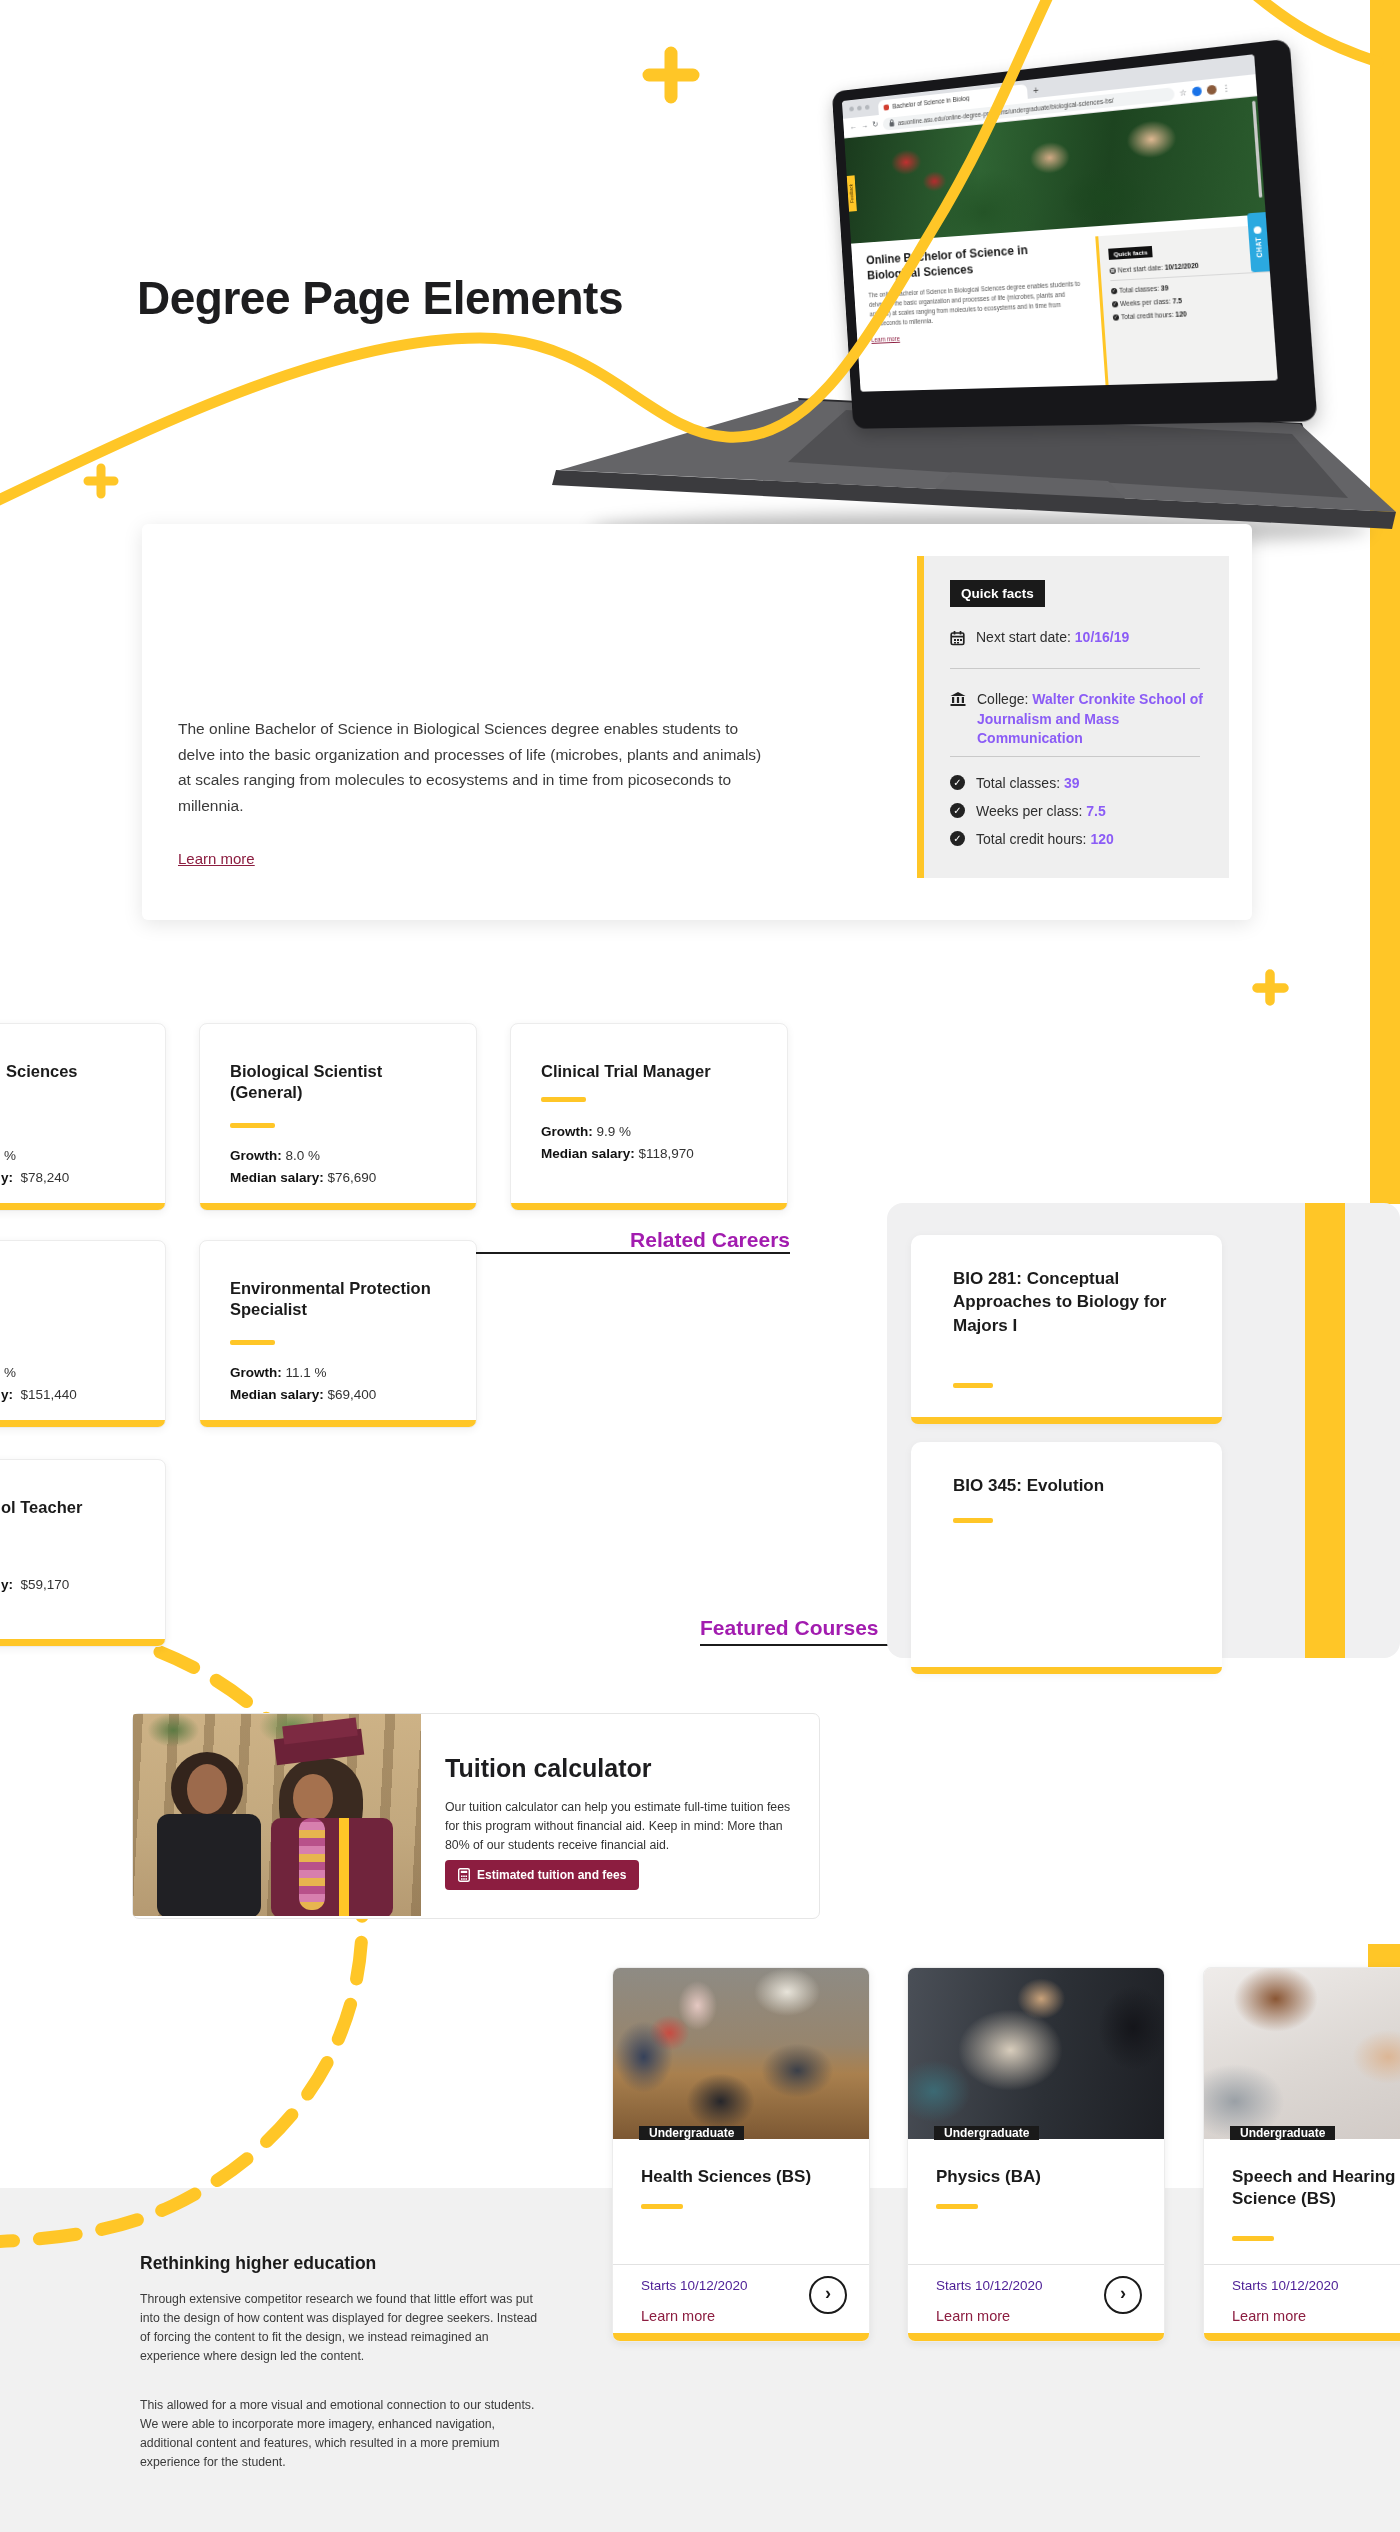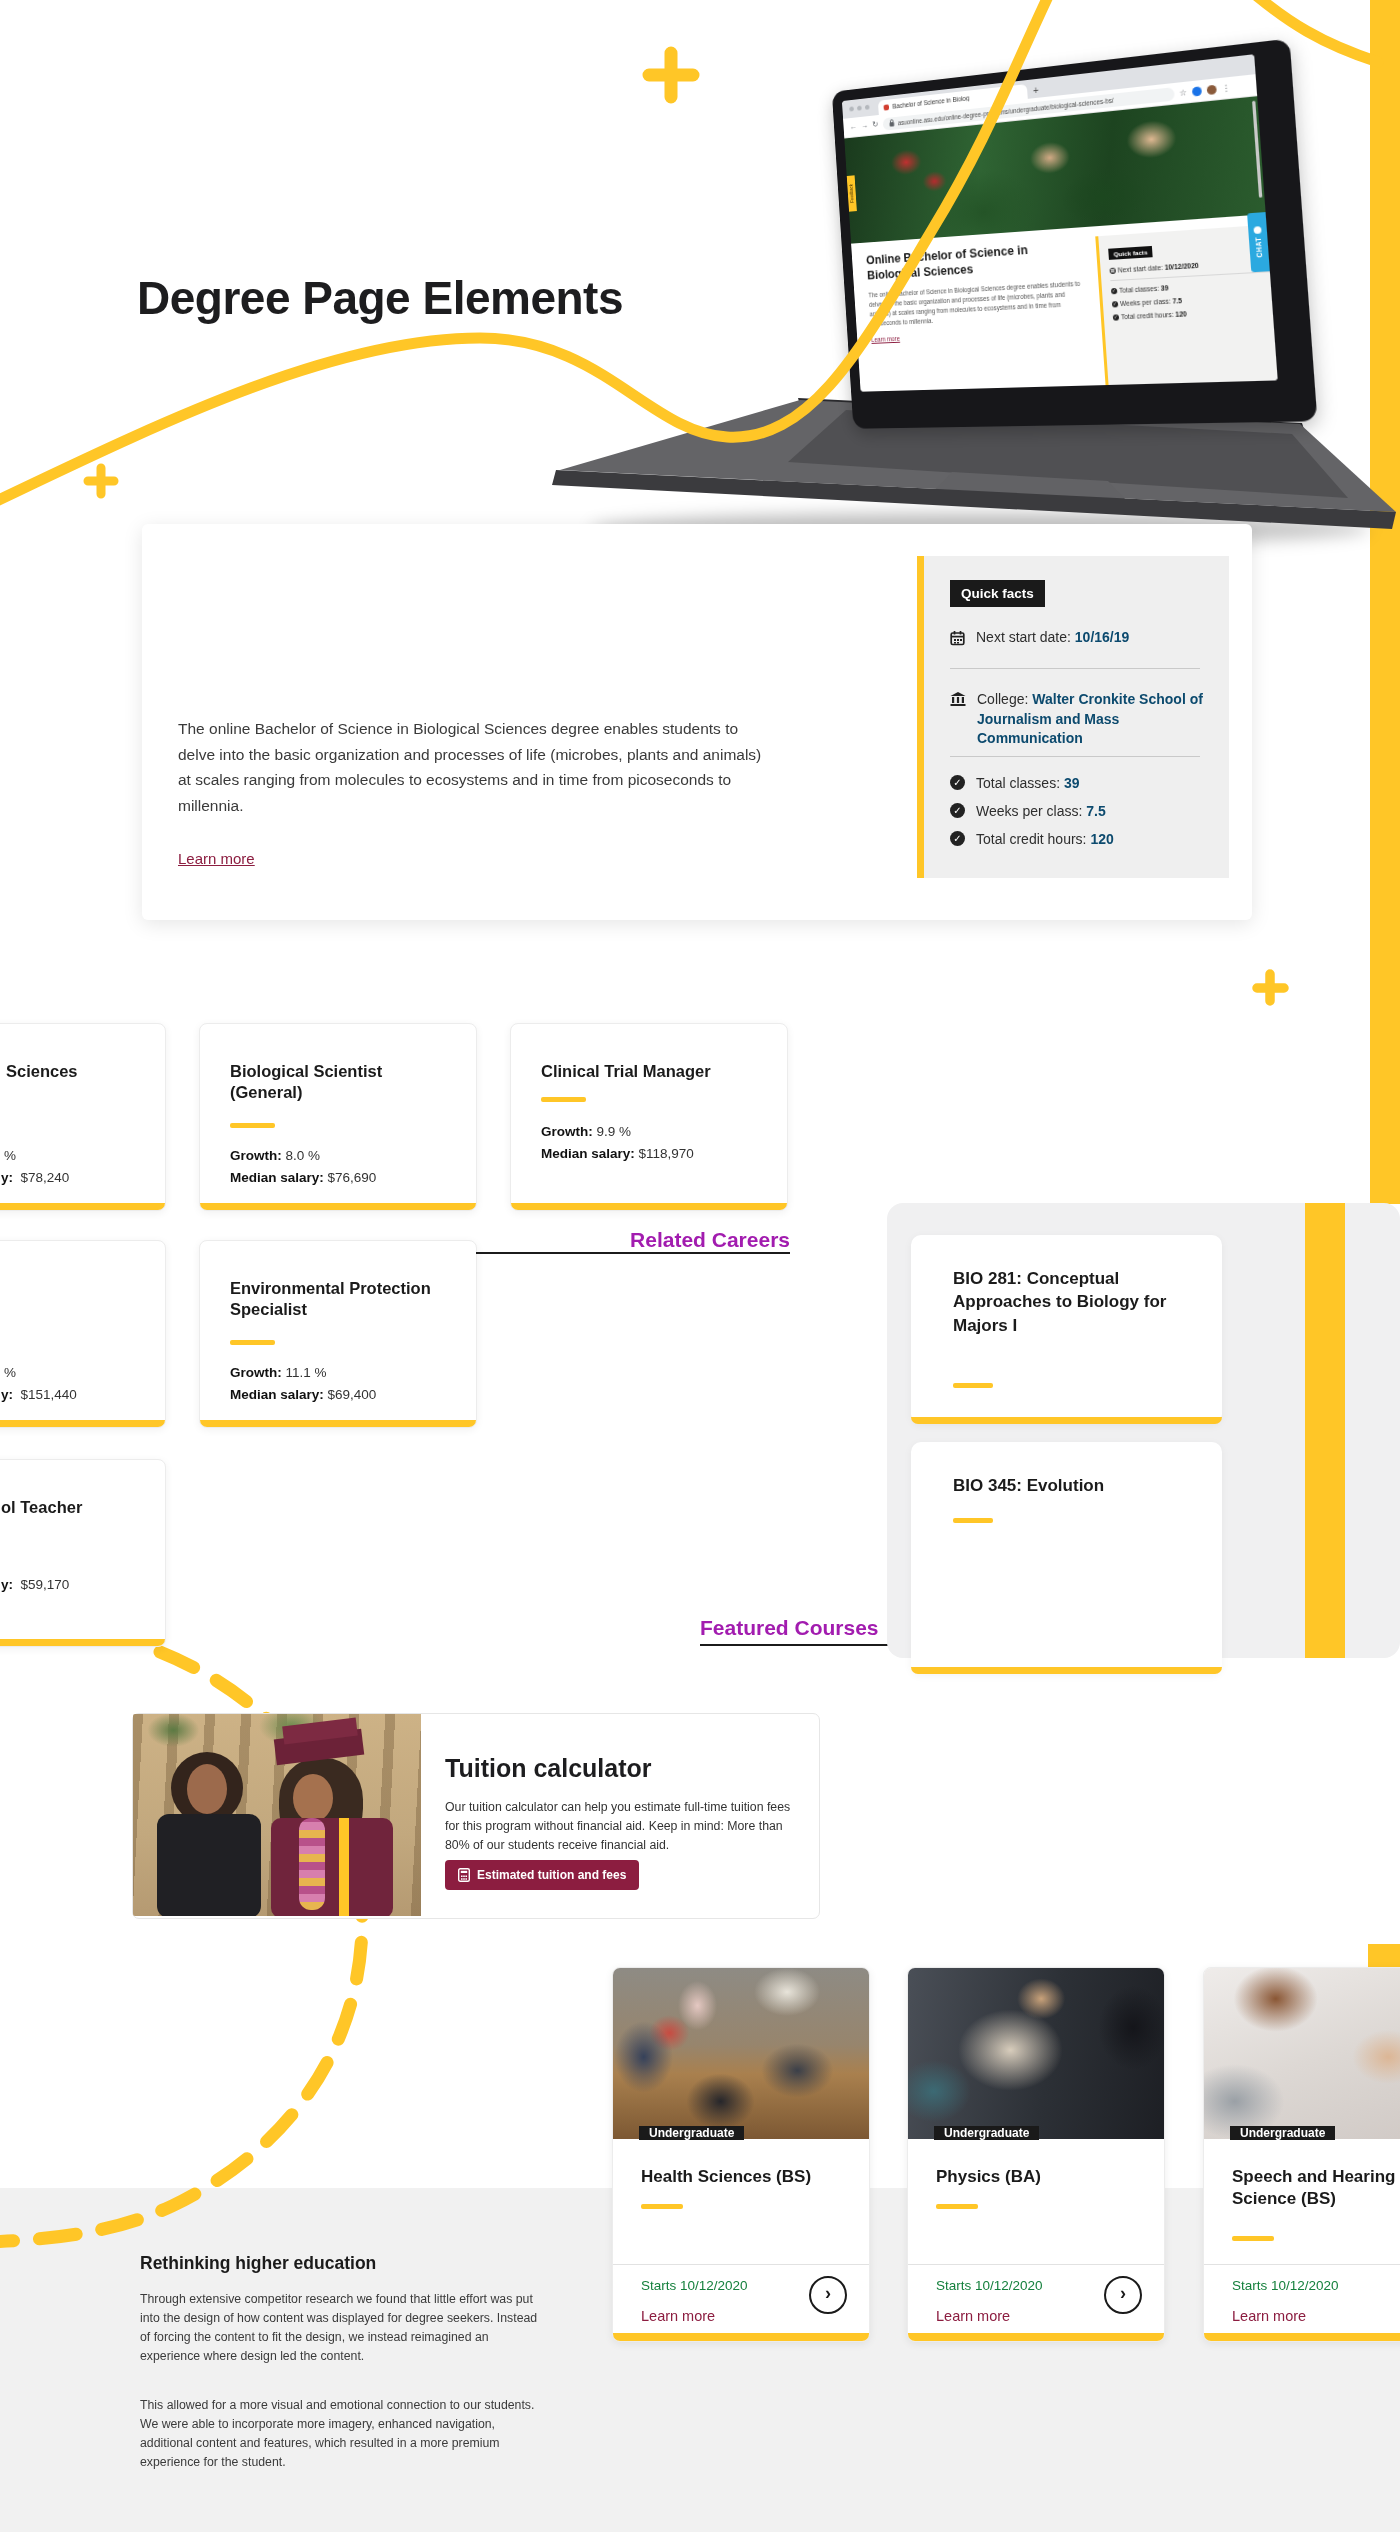--- a/index.html
+++ b/index.html
@@ -78,21 +78,21 @@
   #hero-card{left:142px;top:524px;width:1110px;height:396px;background:#fff;border-radius:6px;
              box-shadow:0 4px 20px rgba(0,0,0,.10);}
   #hc-title{position:absolute;left:36px;top:34px;font-size:39px;font-weight:800;line-height:1.2;color:#222;}
   #hc-body{position:absolute;left:36px;top:192px;width:585px;font-size:15.5px;line-height:1.66;color:#3a3a3a;}
   #hc-lm{position:absolute;left:36px;top:326px;font-size:15px;color:#8C1D40;text-decoration:underline;}
   #qf{position:absolute;left:775px;top:32px;width:305px;height:322px;background:#efefef;
       border-left:7px solid #FFC627;}
   #qf-chip{position:absolute;left:26px;top:24px;background:#1a1a1a;color:#fff;font-size:13.5px;
            font-weight:bold;padding:6px 11px;}
   .qf-line{position:absolute;left:26px;display:flex;gap:11px;font-size:14px;color:#2e2e2e;line-height:1.4;}
-  .qf-line b{color:#0c4a6e;}
+  .qf-line b{color:#8b5cf6;}
   .qf-div{position:absolute;left:26px;width:250px;height:1px;background:#c9c9c9;}
   .chk{flex:none;width:15px;height:15px;border-radius:50%;background:#222;color:#fff;font-size:10px;
        line-height:15px;text-align:center;margin-top:1px;}
 
   
   .ccard{position:absolute;width:276px;height:186px;background:#fff;border:1px solid #ececec;
          border-radius:8px;box-shadow:0 2px 8px rgba(0,0,0,.06);}
   .ccard .ct{position:absolute;left:30px;top:37px;width:218px;font-size:16.5px;font-weight:bold;line-height:1.3;color:#1b1b1b;}
   .cdash{position:absolute;left:30px;width:45px;height:5px;background:#FFC627;border-radius:2px;}
   .cline{position:absolute;left:30px;font-size:13.5px;color:#333;}
@@ -146,21 +146,21 @@
   .pimg3{background:
       radial-gradient(70px 55px at 28% 18%, #8a5634, transparent 60%),
       radial-gradient(60px 45px at 72% 52%, #dcb695, transparent 60%),
       radial-gradient(80px 60px at 12% 78%, #9aa0a6, transparent 62%),
       linear-gradient(160deg, #efecea 0%, #ddd8d4 50%, #cfc8c4 100%);}
   .pbadge{position:absolute;left:26px;top:158px;background:#1a1a1a;color:#fff;font-size:12px;
           font-weight:bold;padding:0 10px;z-index:2;}
   .ptitle{position:absolute;left:28px;top:198px;width:205px;font-size:17px;font-weight:bold;line-height:1.3;color:#1b1b1b;}
   .pdash{position:absolute;left:28px;width:42px;height:5px;background:#FFC627;border-radius:2px;}
   .pdiv{position:absolute;left:0;top:296px;width:100%;height:1px;background:#e2e2e2;}
-  .pstarts{position:absolute;left:28px;top:310px;font-size:13.5px;color:#15803d;}
+  .pstarts{position:absolute;left:28px;top:310px;font-size:13.5px;color:#4c1d95;}
   .plm{position:absolute;left:28px;top:340px;font-size:14.5px;color:#8C1D40;}
   .pchev{position:absolute;right:22px;top:308px;width:34px;height:34px;border:2px solid #1a1a1a;
          border-radius:50%;text-align:center;line-height:31px;font-size:18px;font-weight:bold;color:#1a1a1a;}
   .pbar{position:absolute;left:0;bottom:0;width:100%;height:8px;background:#FFC627;border-radius:0 0 7px 7px;}
 
   
   #rt-title{left:140px;top:2253px;font-size:17.5px;font-weight:bold;color:#1b1b1b;}
   .rt-p{position:absolute;left:140px;width:402px;font-size:12.3px;line-height:1.55;color:#3b3b3b;}
 </style>
 </head>

